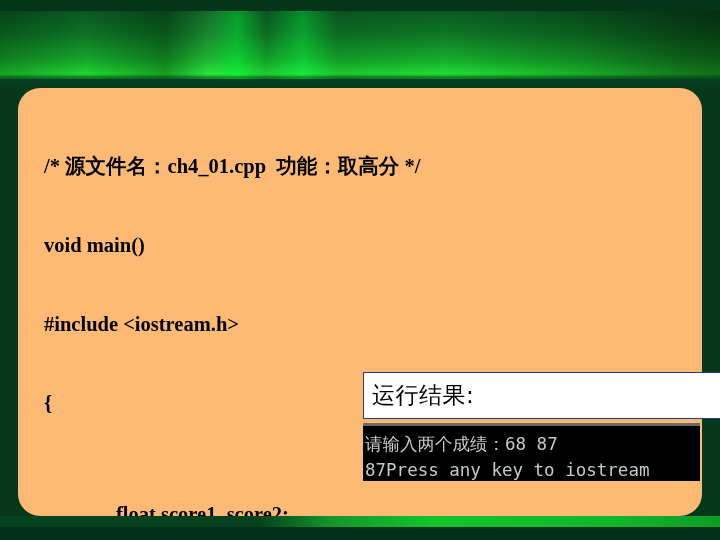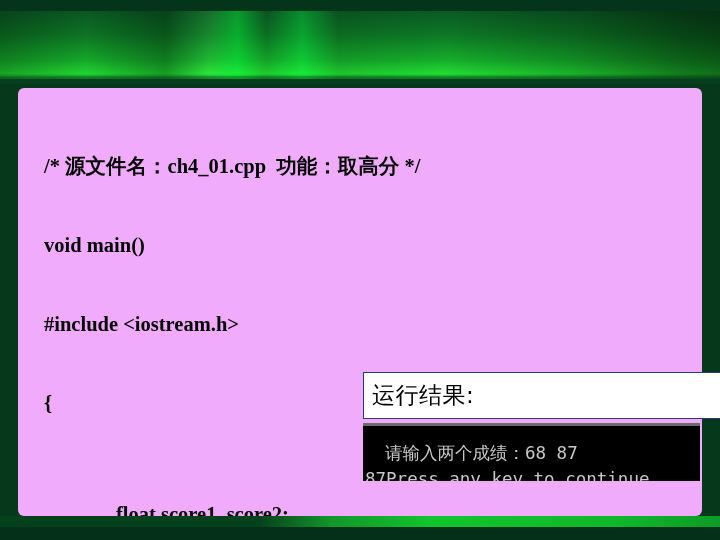--- a/index.html
+++ b/index.html
@@ -79,22 +79,22 @@
     background: #04301a;
   }
 
   
   .card {
     position: absolute;
     left: 18px;
     top: 88px;
     width: 684px;
     height: 428px;
-    background: #f0abfc;
-    border-radius: 6px;
+    background: #fdba74;
+    border-radius: 22px;
   }
 
   
   .code {
     position: absolute;
     left: 26px;
     top: 12px;
     font-family: "Liberation Serif", serif;
     font-weight: bold;
     font-size: 20.5px;
@@ -141,21 +141,21 @@
   }
   .terminal-line {
     font-family: "DejaVu Sans Mono", monospace;
     font-size: 17.5px;
     line-height: 26px;
     color: #c8c8c8;
     white-space: pre;
     padding-left: 2px;
     letter-spacing: 0px;
   }
-  .terminal-line.l1 { padding-top: 14px; margin-left: 20px; }
+  .terminal-line.l1 { padding-top: 5px; }
 </style>
 </head>
 <body>
 
 <div id="slide">
 
   <div class="bg-top-dark"></div>
   <div class="bg-band"></div>
   <div class="bg-band-shadow"></div>
 
@@ -179,21 +179,21 @@
       
       
     </div>
 
     <div class="result-panel">
       <div class="result-header">
         <span class="result-header-label">运行结果:</span>
       </div>
       <div class="terminal">
         <div class="terminal-line l1">请输入两个成绩：68 87</div>
-        <div class="terminal-line">87Press any key to continue</div>
+        <div class="terminal-line">87Press any key to iostream</div>
       </div>
     </div>
 
   </div>
 
   <div class="bg-bottom-stripe"></div>
   <div class="bg-bottom-dark"></div>
 
 </div>
 

